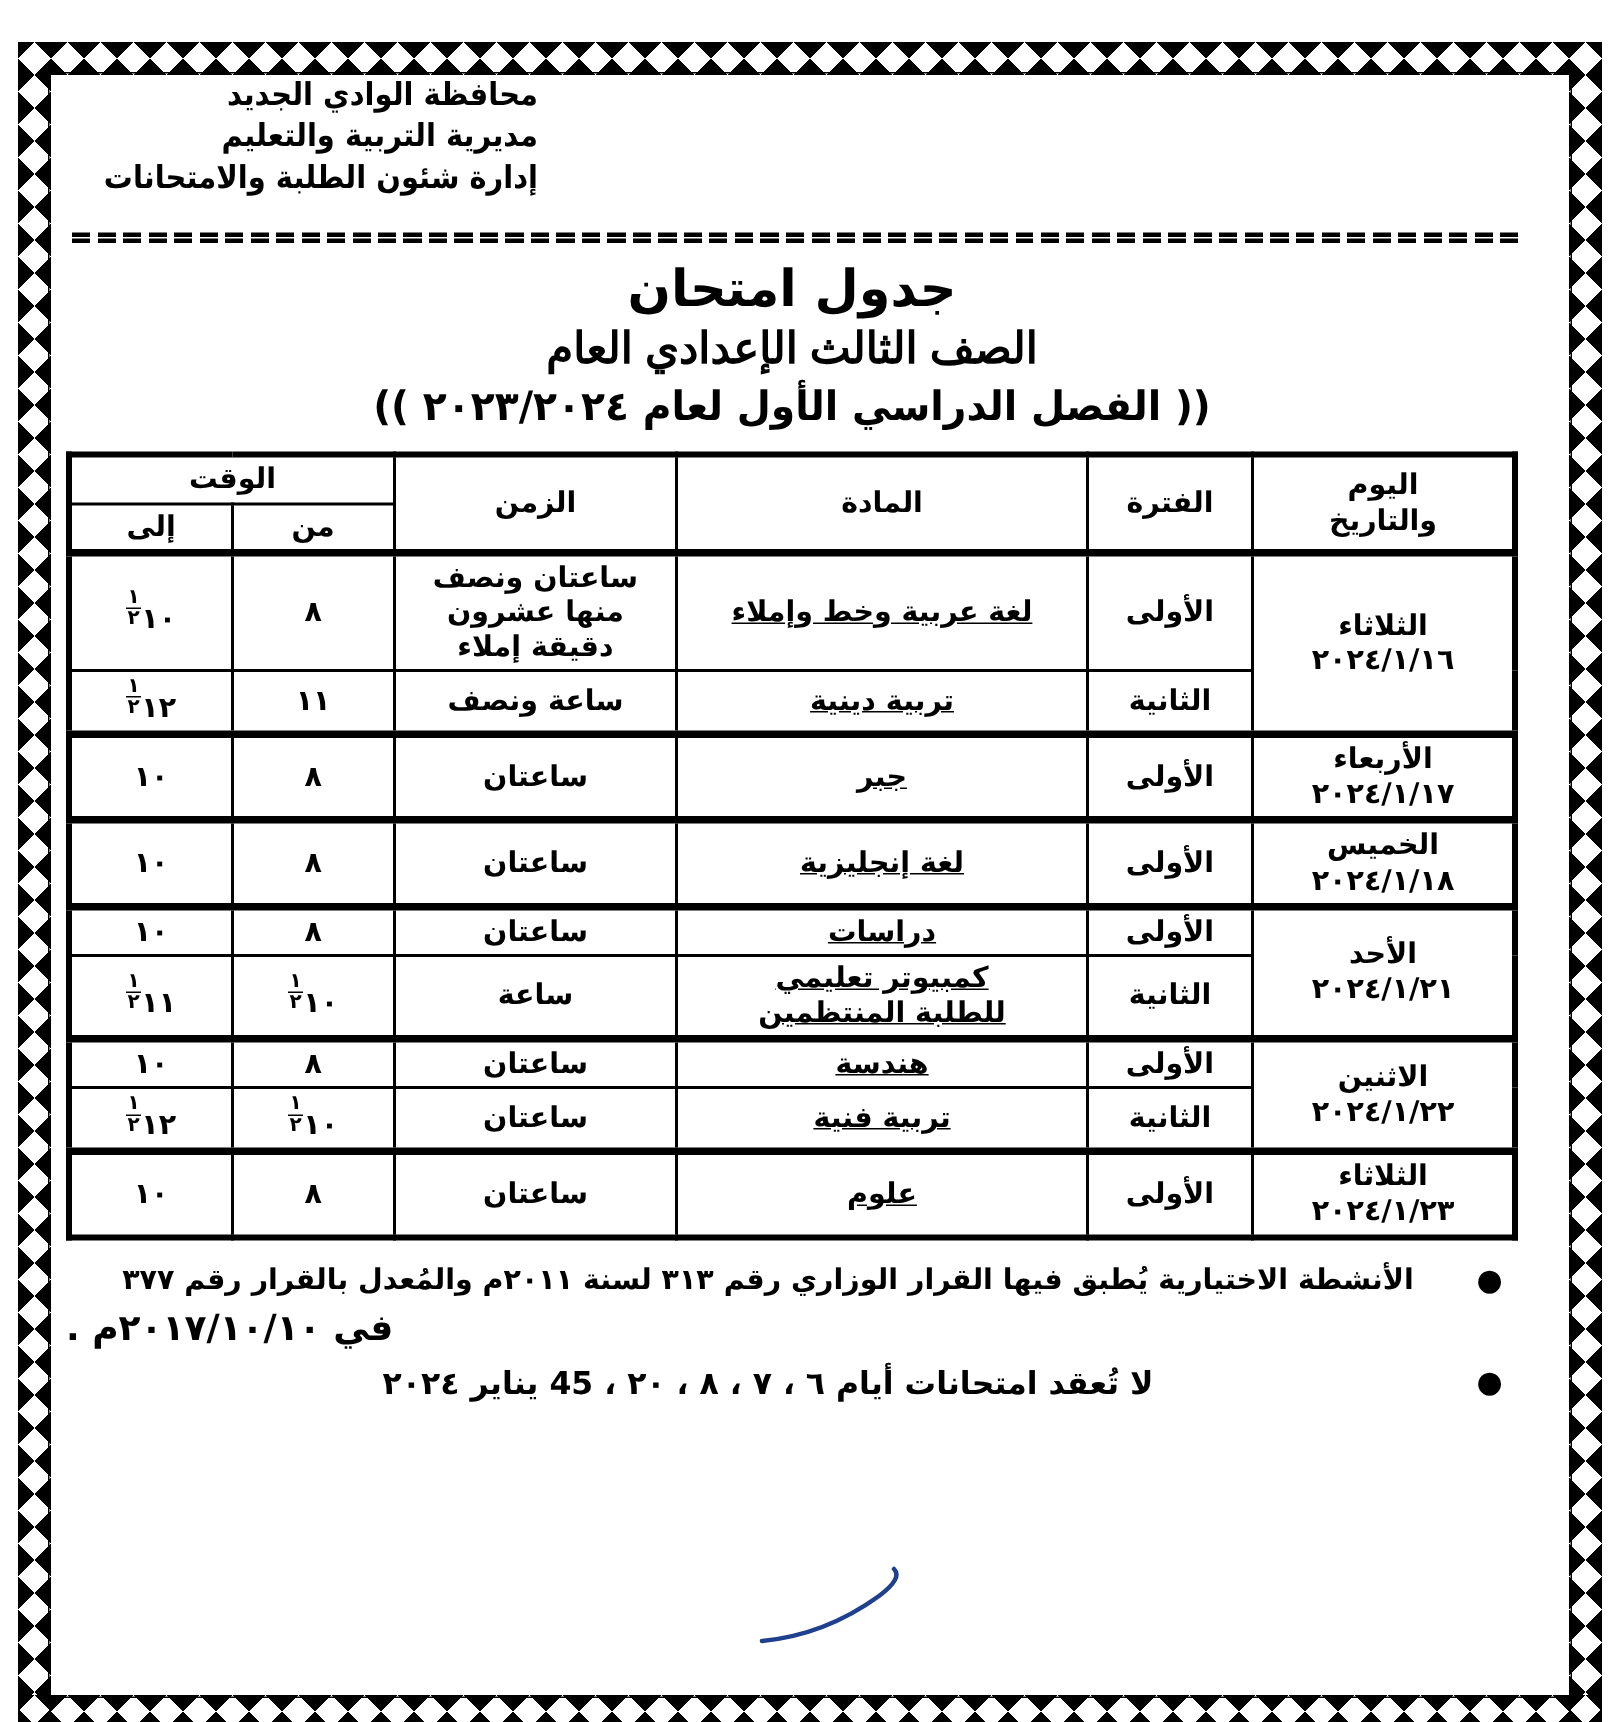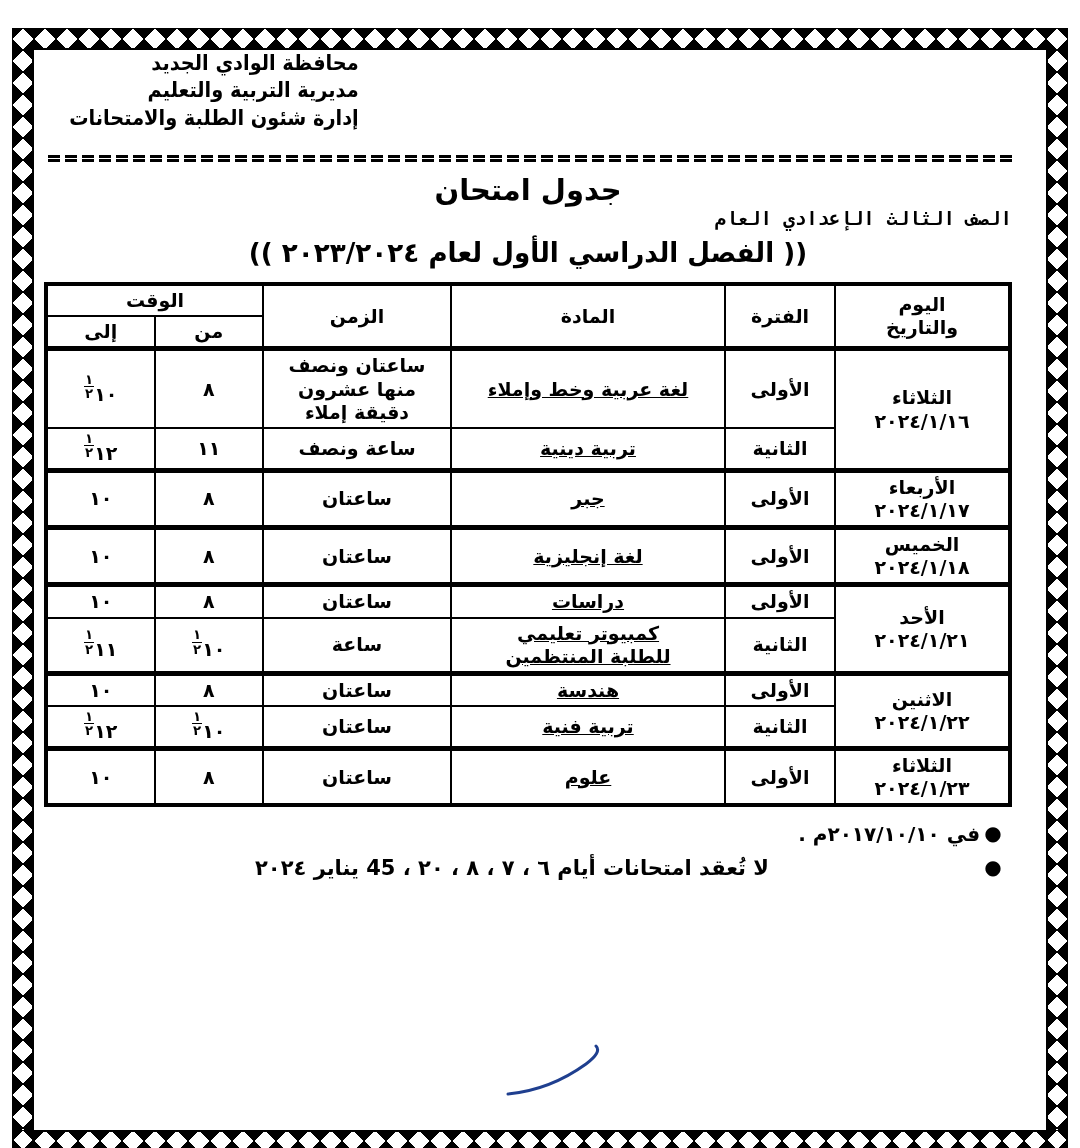--- a/index.html
+++ b/index.html
@@ -157,33 +157,32 @@
       transparent 12px 17px
     );
   }
 
   
   .titles {
     text-align: center;
     margin-top: 8px;
   }
   .title-1 {
-    font-size: 29px;
+    font-size: 34px;
     font-weight: bold;
     font-family: "DejaVu Sans", sans-serif;
     letter-spacing: -1px;
     line-height: 1.25;
   }
   .title-2 {
-    font-size: 19px;
-    font-weight: bold;
-    font-family: Liberation Mono, monospace;
+    font-size: 29px;
+    font-weight: bold;
+    font-family: Liberation Sans, sans-serif;
     letter-spacing: -1px;
     line-height: 1.3;
-    text-align: right;
   }
   .title-3 {
     font-size: 27px;
     font-weight: bold;
     font-family: "DejaVu Sans", sans-serif;
     letter-spacing: -1px;
     line-height: 1.45;
     transform: scaleX(0.97);
   }
 
@@ -257,23 +256,23 @@
     font-size: 20px;
     line-height: 1.45;
   }
   .note-body { flex: 1 1 auto; }
   .note-line-1 {
     font-size: 19px;
     line-height: 1.5;
     text-align: center;
   }
   .note-line-2 {
-    font-size: 20px;
+    font-size: 24px;
     line-height: 1.5;
-    text-align: right;
+    text-align: left;
   }
   .note-2-text {
     font-size: 21px;
     line-height: 1.5;
     text-align: center;
     letter-spacing: -0.3px;
   }
 
   .signature-stroke {
     position: absolute;
@@ -451,20 +450,21 @@
           <td class="cell-time">٨</td>
           <td class="cell-time">١٠</td>
         </tr>
       </tbody>
   </table>
 
   <div class="notes">
     <div class="note">
       <div class="bullet">●</div>
       <div class="note-body">
+        <div class="note-line-1">الأنشطة الاختيارية يُطبق فيها القرار الوزاري رقم ٣١٣ لسنة ٢٠١١م والمُعدل بالقرار رقم ٣٧٧</div>
         <div class="note-line-2">في ٢٠١٧/١٠/١٠م .</div>
       </div>
     </div>
     <div class="note">
       <div class="bullet">●</div>
       <div class="note-body">
         <div class="note-2-text">لا تُعقد امتحانات أيام ٦ ، ٧ ، ٨ ، ٢٠ ، 45 يناير ٢٠٢٤</div>
       </div>
     </div>
   </div>

